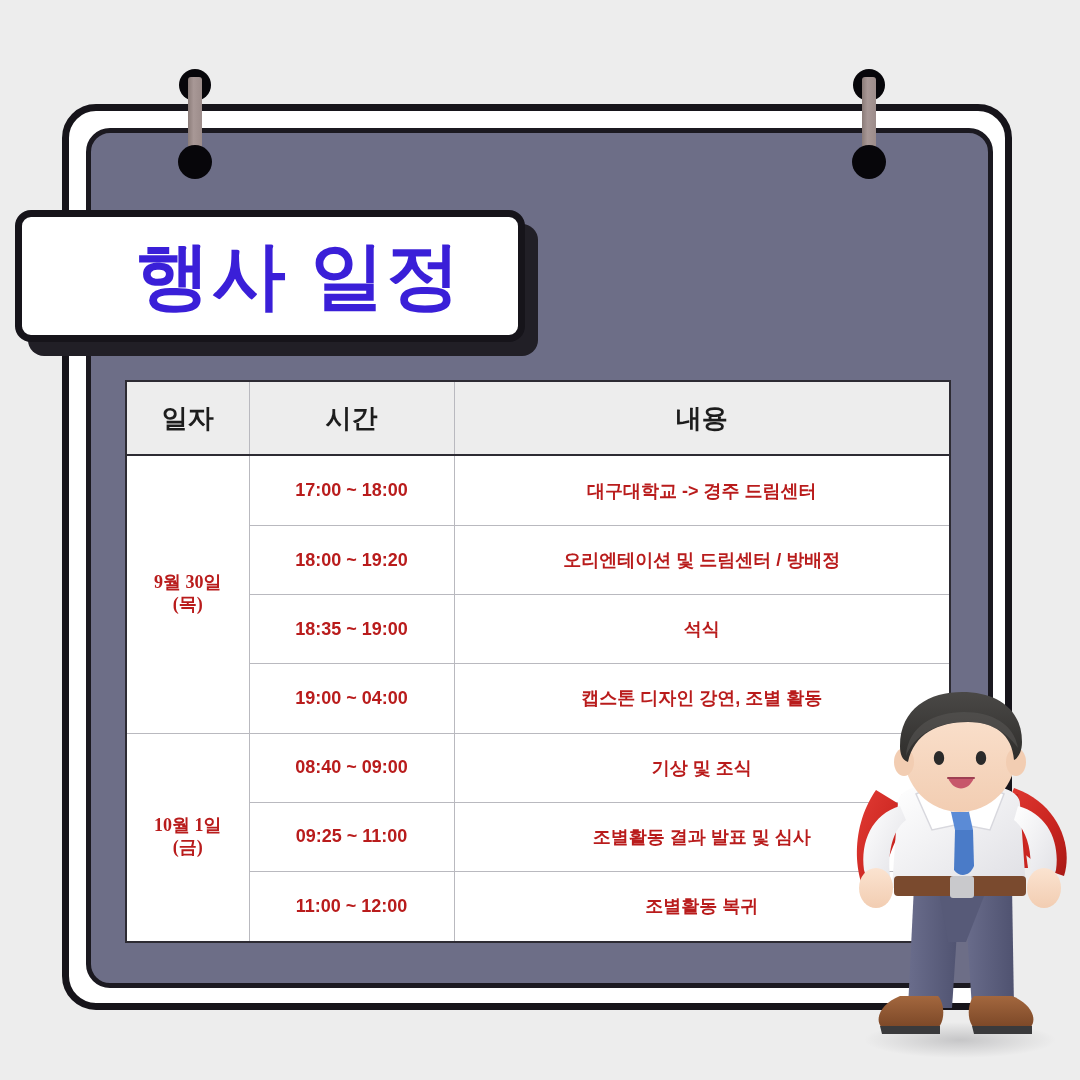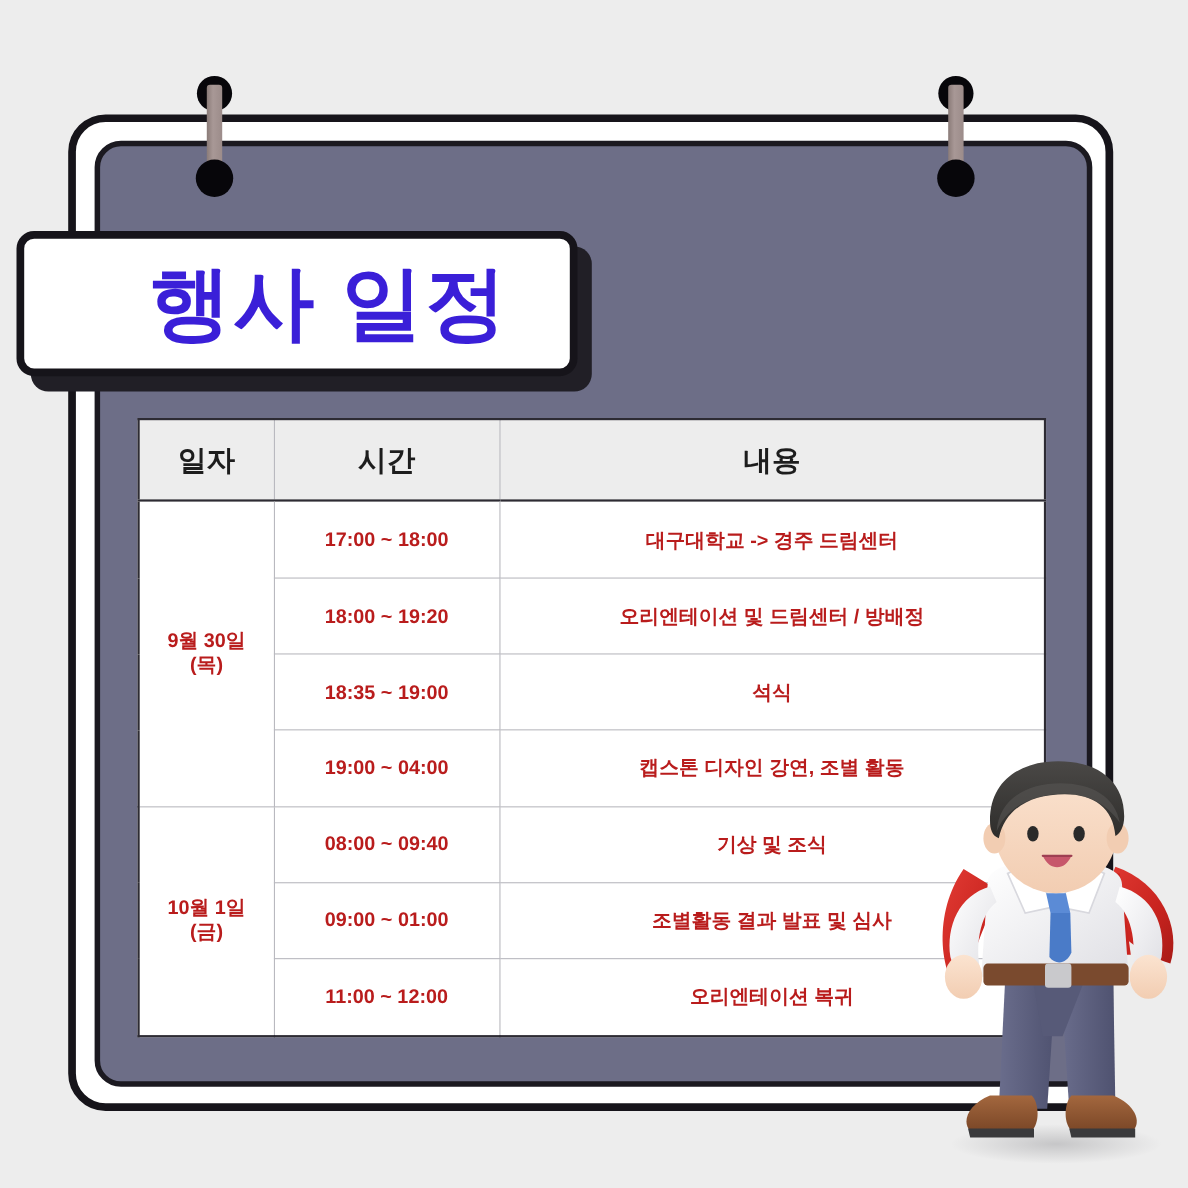--- a/index.html
+++ b/index.html
@@ -163,20 +163,21 @@
   }
   .col-date { width: 123px; }
   .col-time { width: 205px; }
   .col-desc { width: 496px; }
 
   td.date-cell {
     font-size: 25px;
     color: #3d3d3d;
     line-height: 1.22;
     border-right: 2px solid #2d2b33;
+    font-family: Liberation Serif, serif;
   }
   th.th-date { border-right: 2px solid #2d2b33; }
   th.th-time { border-right: 2px solid #2d2b33; }
   td.time-cell { border-right: 2px solid #2d2b33; }
 
   tr.group-start > td { border-top: 2px solid #2d2b33; }
 
   
   #character {
     position: absolute;
@@ -247,30 +248,30 @@
         <tr>
           <td class="time-cell">19:00 ~ 04:00</td>
           <td class="desc-cell">캡스톤 디자인 강연, 조별 활동</td>
         </tr>
 
         <tr class="group-start">
           <td class="date-cell" rowspan="3">
             <span>10월 1일</span><br>
             <span>(금)</span>
           </td>
-          <td class="time-cell">08:00 ~ 09:40</td>
+          <td class="time-cell">08:40 ~ 09:00</td>
           <td class="desc-cell">기상 및 조식</td>
         </tr>
         <tr>
-          <td class="time-cell">09:00 ~ 01:00</td>
+          <td class="time-cell">09:25 ~ 11:00</td>
           <td class="desc-cell">조별활동 결과 발표 및 심사</td>
         </tr>
         <tr>
           <td class="time-cell">11:00 ~ 12:00</td>
-          <td class="desc-cell">오리엔테이션 복귀</td>
+          <td class="desc-cell">조별활동 복귀</td>
         </tr>
 
       </tbody>
     </table>
   </div>
 
   <div id="character">
     <svg width="240" height="380" viewBox="0 0 240 380" xmlns="http://www.w3.org/2000/svg">
       <defs>
         <linearGradient id="capeG" x1="0" y1="0" x2="1" y2="1">

